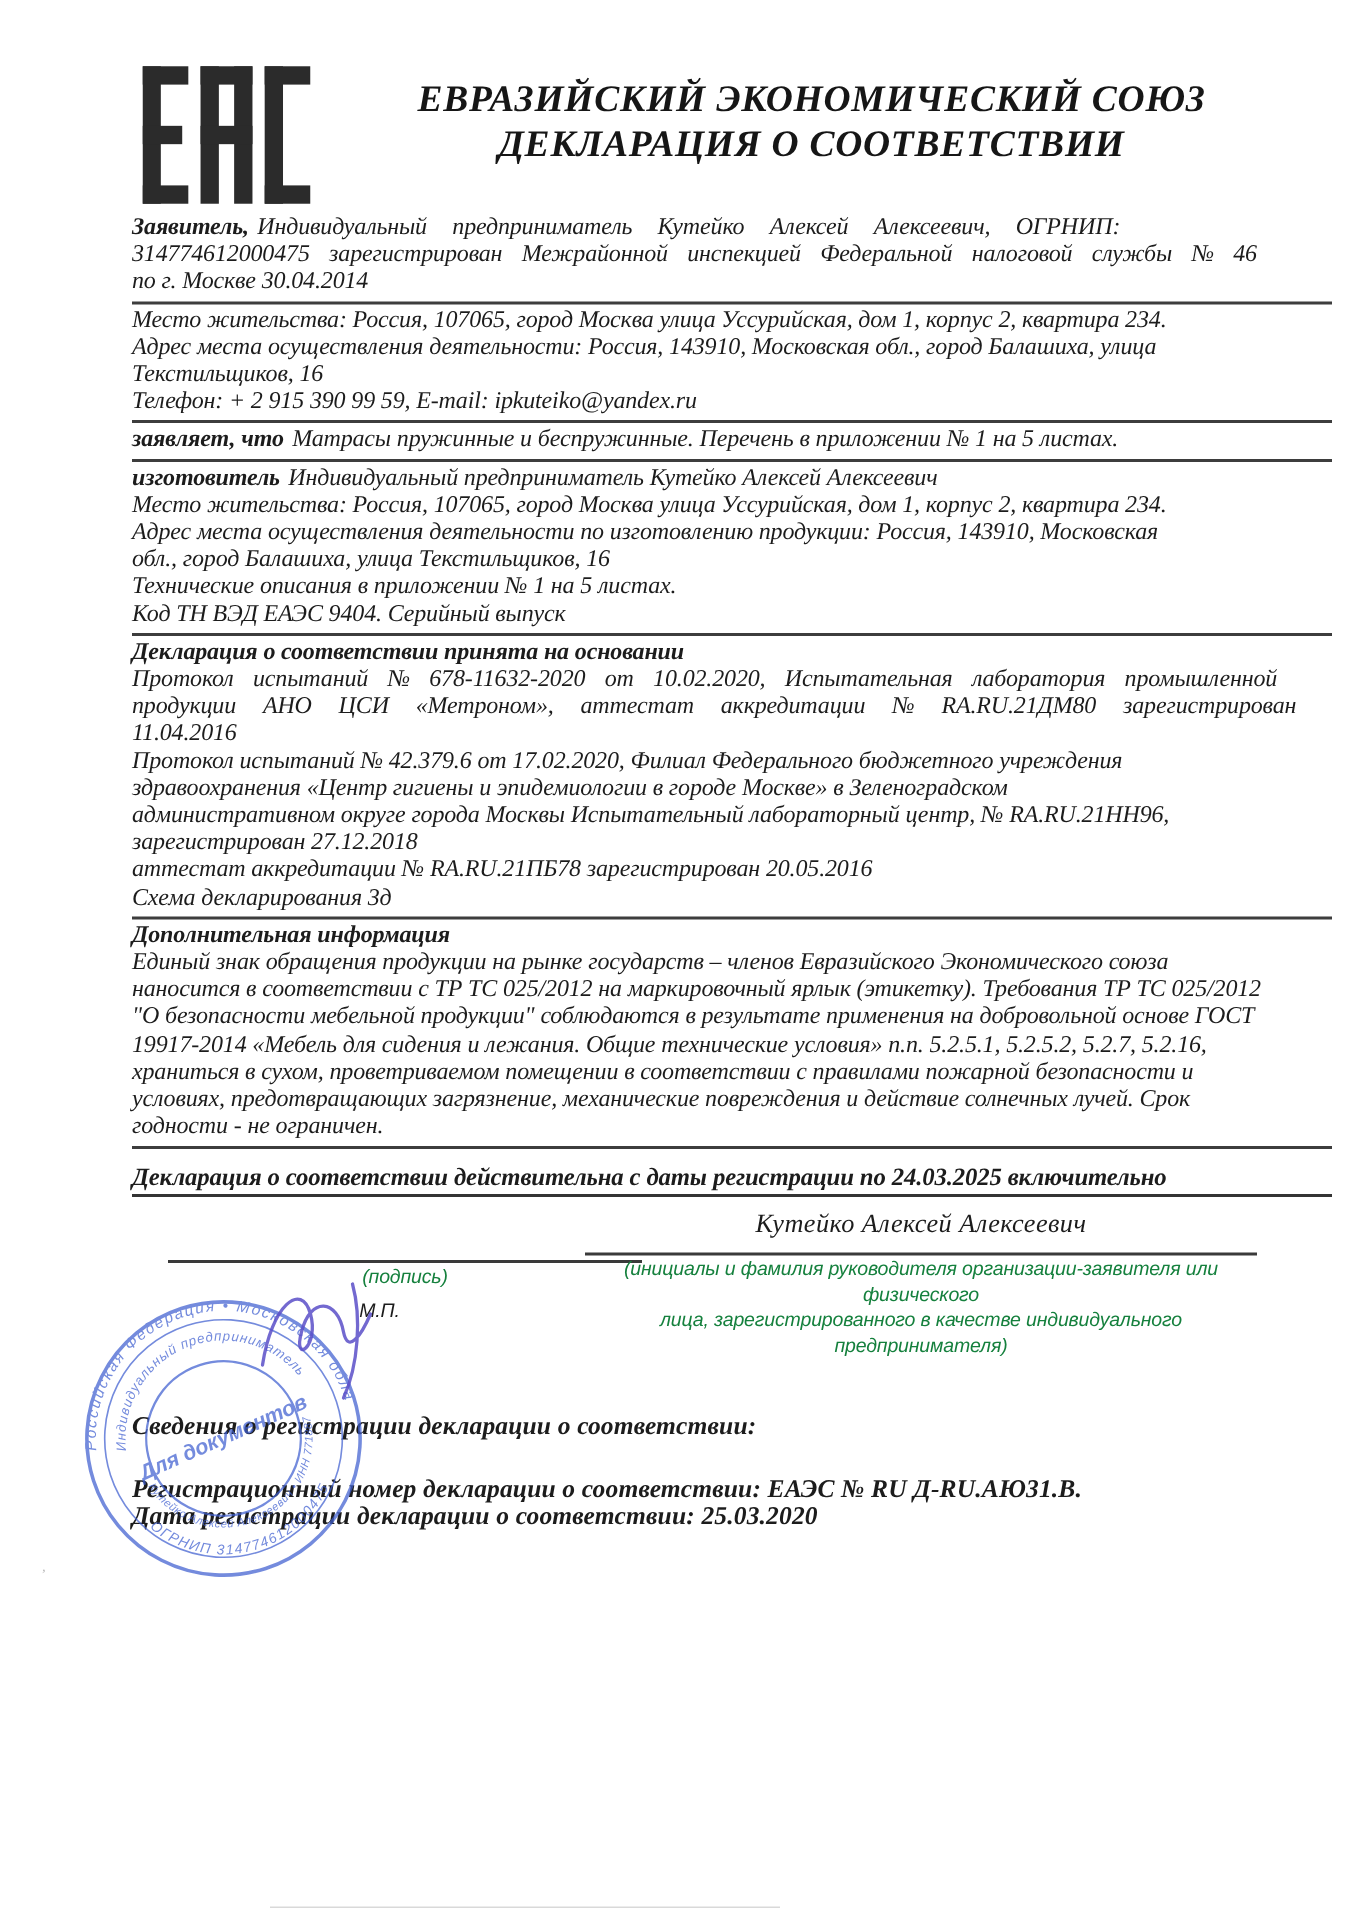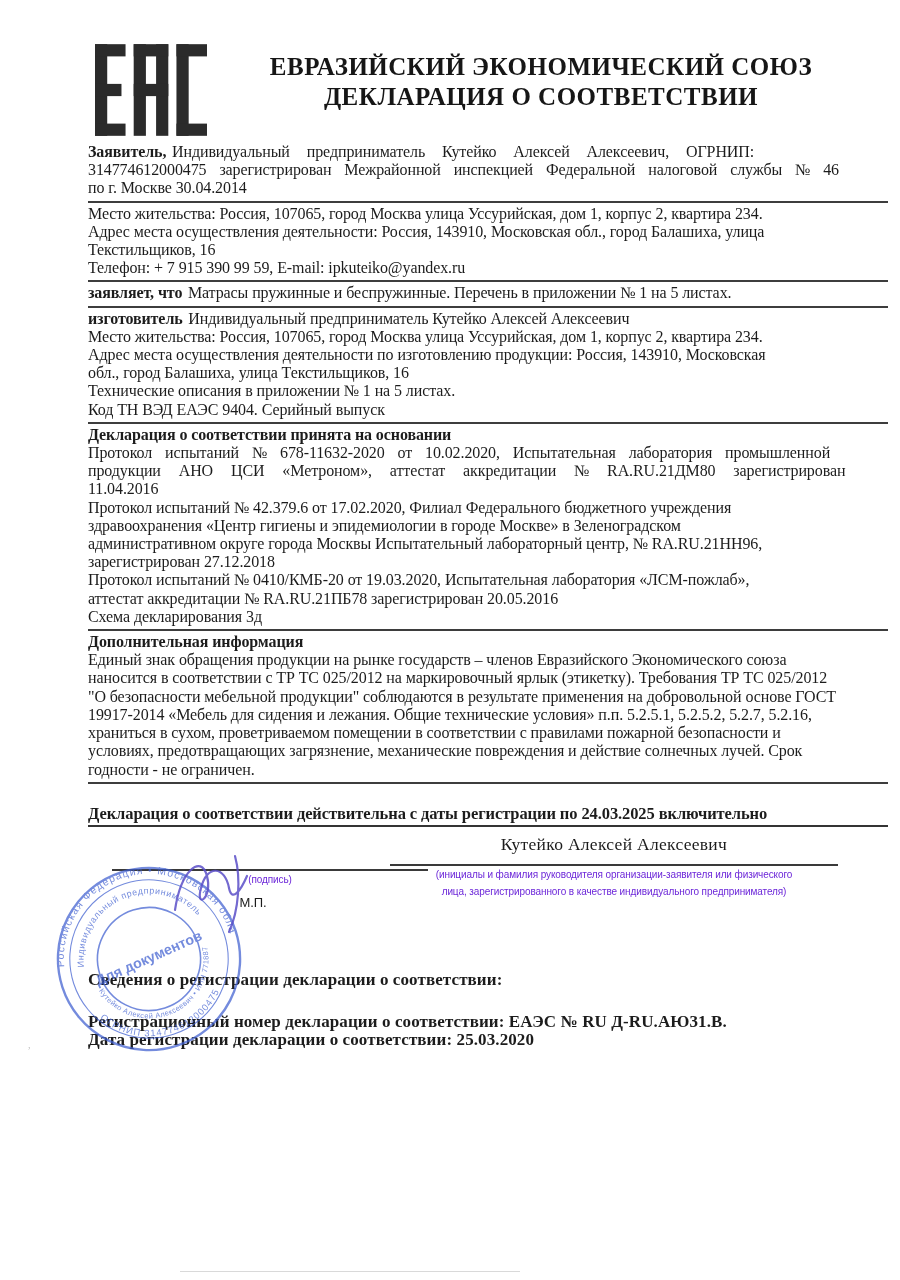--- a/index.html
+++ b/index.html
@@ -1,38 +1,38 @@
 <!DOCTYPE html>
 <html><head>
 <meta charset="utf-8">
 <style>
   html,body{margin:0;padding:0;background:#ffffff;}
   .page{
     position:relative;width:900px;height:1280px;background:#fff;overflow:hidden;
     font-family:"Liberation Serif","DejaVu Serif",serif;
-    color:#1c1c1c;font-size:16px;line-height:18.2px;letter-spacing:-0.1px;
+    color:#1c1c1c;font-size:16px;line-height:18.2px;letter-spacing:-0.1px;font-style:italic;
   }
   .logo{position:absolute;left:95px;top:44px;width:112px;height:92px;}
   .titlebox{position:absolute;left:205px;top:52px;width:672px;text-align:center;
     font-weight:bold;font-size:25px;line-height:30px;letter-spacing:0.5px;color:#161616;}
   .content{position:absolute;left:88px;top:141px;width:800px;}
   .sect{border-bottom:2px solid #3d3d3d;padding:2px 0 3px 0;}
   .ln{white-space:pre-wrap;}
   .nw{white-space:nowrap;}
   b.lbl{margin-right:.35em;}
   .ws13{word-spacing:13px;}
   .ws9{word-spacing:9px;}
   .ws14{word-spacing:14px;}
-  .validity{font-weight:bold;border-bottom:2px solid #343434;padding:21px 0 2px 0;white-space:nowrap;font-size:16.5px;}
+  .validity{font-weight:bold;border-bottom:2px solid #343434;padding:10px 0 2px 0;white-space:nowrap;font-size:16.5px;}
   .sigrow{position:relative;height:118px;}
   .sig-left{position:absolute;left:24px;top:42px;width:316px;text-align:center;}
   .sig-right{position:absolute;left:302px;top:8px;width:448px;text-align:center;}
   .sigline{border-bottom:2px solid #3a3a3a;height:0;}
   .sig-name{font-size:17.5px;margin-bottom:11px;letter-spacing:0.3px;}
-  .cap{font-family:"Liberation Sans","DejaVu Sans",sans-serif;font-size:10px;line-height:17px;color:#6d28d9;}
+  .cap{font-family:"Liberation Sans","DejaVu Sans",sans-serif;font-size:13px;line-height:17px;color:#15803d;}
   .mp{font-family:"Liberation Sans","DejaVu Sans",sans-serif;font-size:13px;margin-top:6px;margin-left:-34px;}
   .reg{font-weight:bold;font-size:17px;letter-spacing:0.1px;}
   .reg-head{margin-top:26px;}
   .reg-num{margin-top:24px;}
   .reg-date{}
   .stamp{position:absolute;left:50px;top:860px;width:198px;height:198px;z-index:4;opacity:0.72;pointer-events:none;}
   .ink{position:absolute;left:165px;top:848px;width:160px;height:100px;z-index:5;opacity:0.85;pointer-events:none;}
   .scanline{position:absolute;left:180px;top:1271px;width:340px;height:1px;background:#d9d9d9;}
   .speck{position:absolute;left:28px;top:1036px;color:#bdbdbd;font-size:10px;}
 </style>
@@ -67,21 +67,21 @@
     <div class="sect">
       <div class="ln nw ws13"><b class="lbl">Заявитель,</b><span>Индивидуальный предприниматель Кутейко Алексей Алексеевич,  ОГРНИП:</span></div>
       <div class="ln nw ws9">314774612000475 зарегистрирован Межрайонной инспекцией Федеральной налоговой службы № 46</div>
       <div class="ln nw">по г. Москве 30.04.2014</div>
     </div>
 
     <div class="sect">
       <div class="ln nw">Место жительства: Россия, 107065, город Москва улица Уссурийская, дом 1, корпус 2, квартира 234.</div>
       <div class="ln nw">Адрес места осуществления деятельности: Россия, 143910, Московская обл., город  Балашиха, улица</div>
       <div class="ln nw">Текстильщиков, 16</div>
-      <div class="ln nw">Телефон: + 7 915 390 99 59, E-mail: ipkuteiko@yandex.ru</div>
+      <div class="ln nw">Телефон: + 2 915 390 99 59, E-mail: ipkuteiko@yandex.ru</div>
     </div>
 
     <div class="sect">
       <div class="ln nw"><b class="lbl">заявляет, что</b><span>Матрасы пружинные и беспружинные. Перечень в приложении № 1 на 5 листах.</span></div>
     </div>
 
     <div class="sect">
       <div class="ln nw"><b class="lbl">изготовитель</b><span>Индивидуальный предприниматель Кутейко Алексей Алексеевич</span></div>
       <div class="ln nw">Место жительства: Россия, 107065, город Москва улица Уссурийская, дом 1, корпус 2, квартира 234.</div>
       <div class="ln nw">Адрес места осуществления деятельности по изготовлению продукции: Россия, 143910, Московская</div>
@@ -93,21 +93,20 @@
 
     <div class="sect">
       <div class="ln nw"><b>Декларация о соответствии принята на основании</b></div>
       <div class="ln nw ws9">Протокол испытаний № 678-11632-2020 от 10.02.2020, Испытательная лаборатория промышленной</div>
       <div class="ln nw ws14">продукции АНО ЦСИ «Метроном», аттестат аккредитации № RA.RU.21ДМ80 зарегистрирован</div>
       <div class="ln nw">11.04.2016</div>
       <div class="ln nw">Протокол испытаний № 42.379.6 от 17.02.2020, Филиал Федерального бюджетного учреждения</div>
       <div class="ln nw">здравоохранения «Центр гигиены и эпидемиологии в городе Москве» в Зеленоградском</div>
       <div class="ln nw">административном округе города Москвы Испытательный лабораторный центр, № RA.RU.21НН96,</div>
       <div class="ln nw">зарегистрирован 27.12.2018</div>
-      <div class="ln nw">Протокол испытаний № 0410/КМБ-20 от 19.03.2020, Испытательная лаборатория «ЛСМ-пожлаб»,</div>
       <div class="ln nw">аттестат аккредитации № RA.RU.21ПБ78 зарегистрирован 20.05.2016</div>
       <div class="ln nw">Схема декларирования 3д</div>
     </div>
 
     <div class="sect">
       <div class="ln nw"><b>Дополнительная информация</b></div>
       <div class="ln nw">Единый знак обращения продукции на рынке государств – членов Евразийского Экономического союза</div>
       <div class="ln nw">наносится в соответствии с  ТР ТС 025/2012 на маркировочный ярлык (этикетку). Требования ТР ТС 025/2012</div>
       <div class="ln nw">"О безопасности мебельной продукции" соблюдаются в результате применения на добровольной основе ГОСТ</div>
       <div class="ln nw">19917-2014 «Мебель для сидения и лежания. Общие технические условия» п.п. 5.2.5.1, 5.2.5.2, 5.2.7, 5.2.16,</div>

